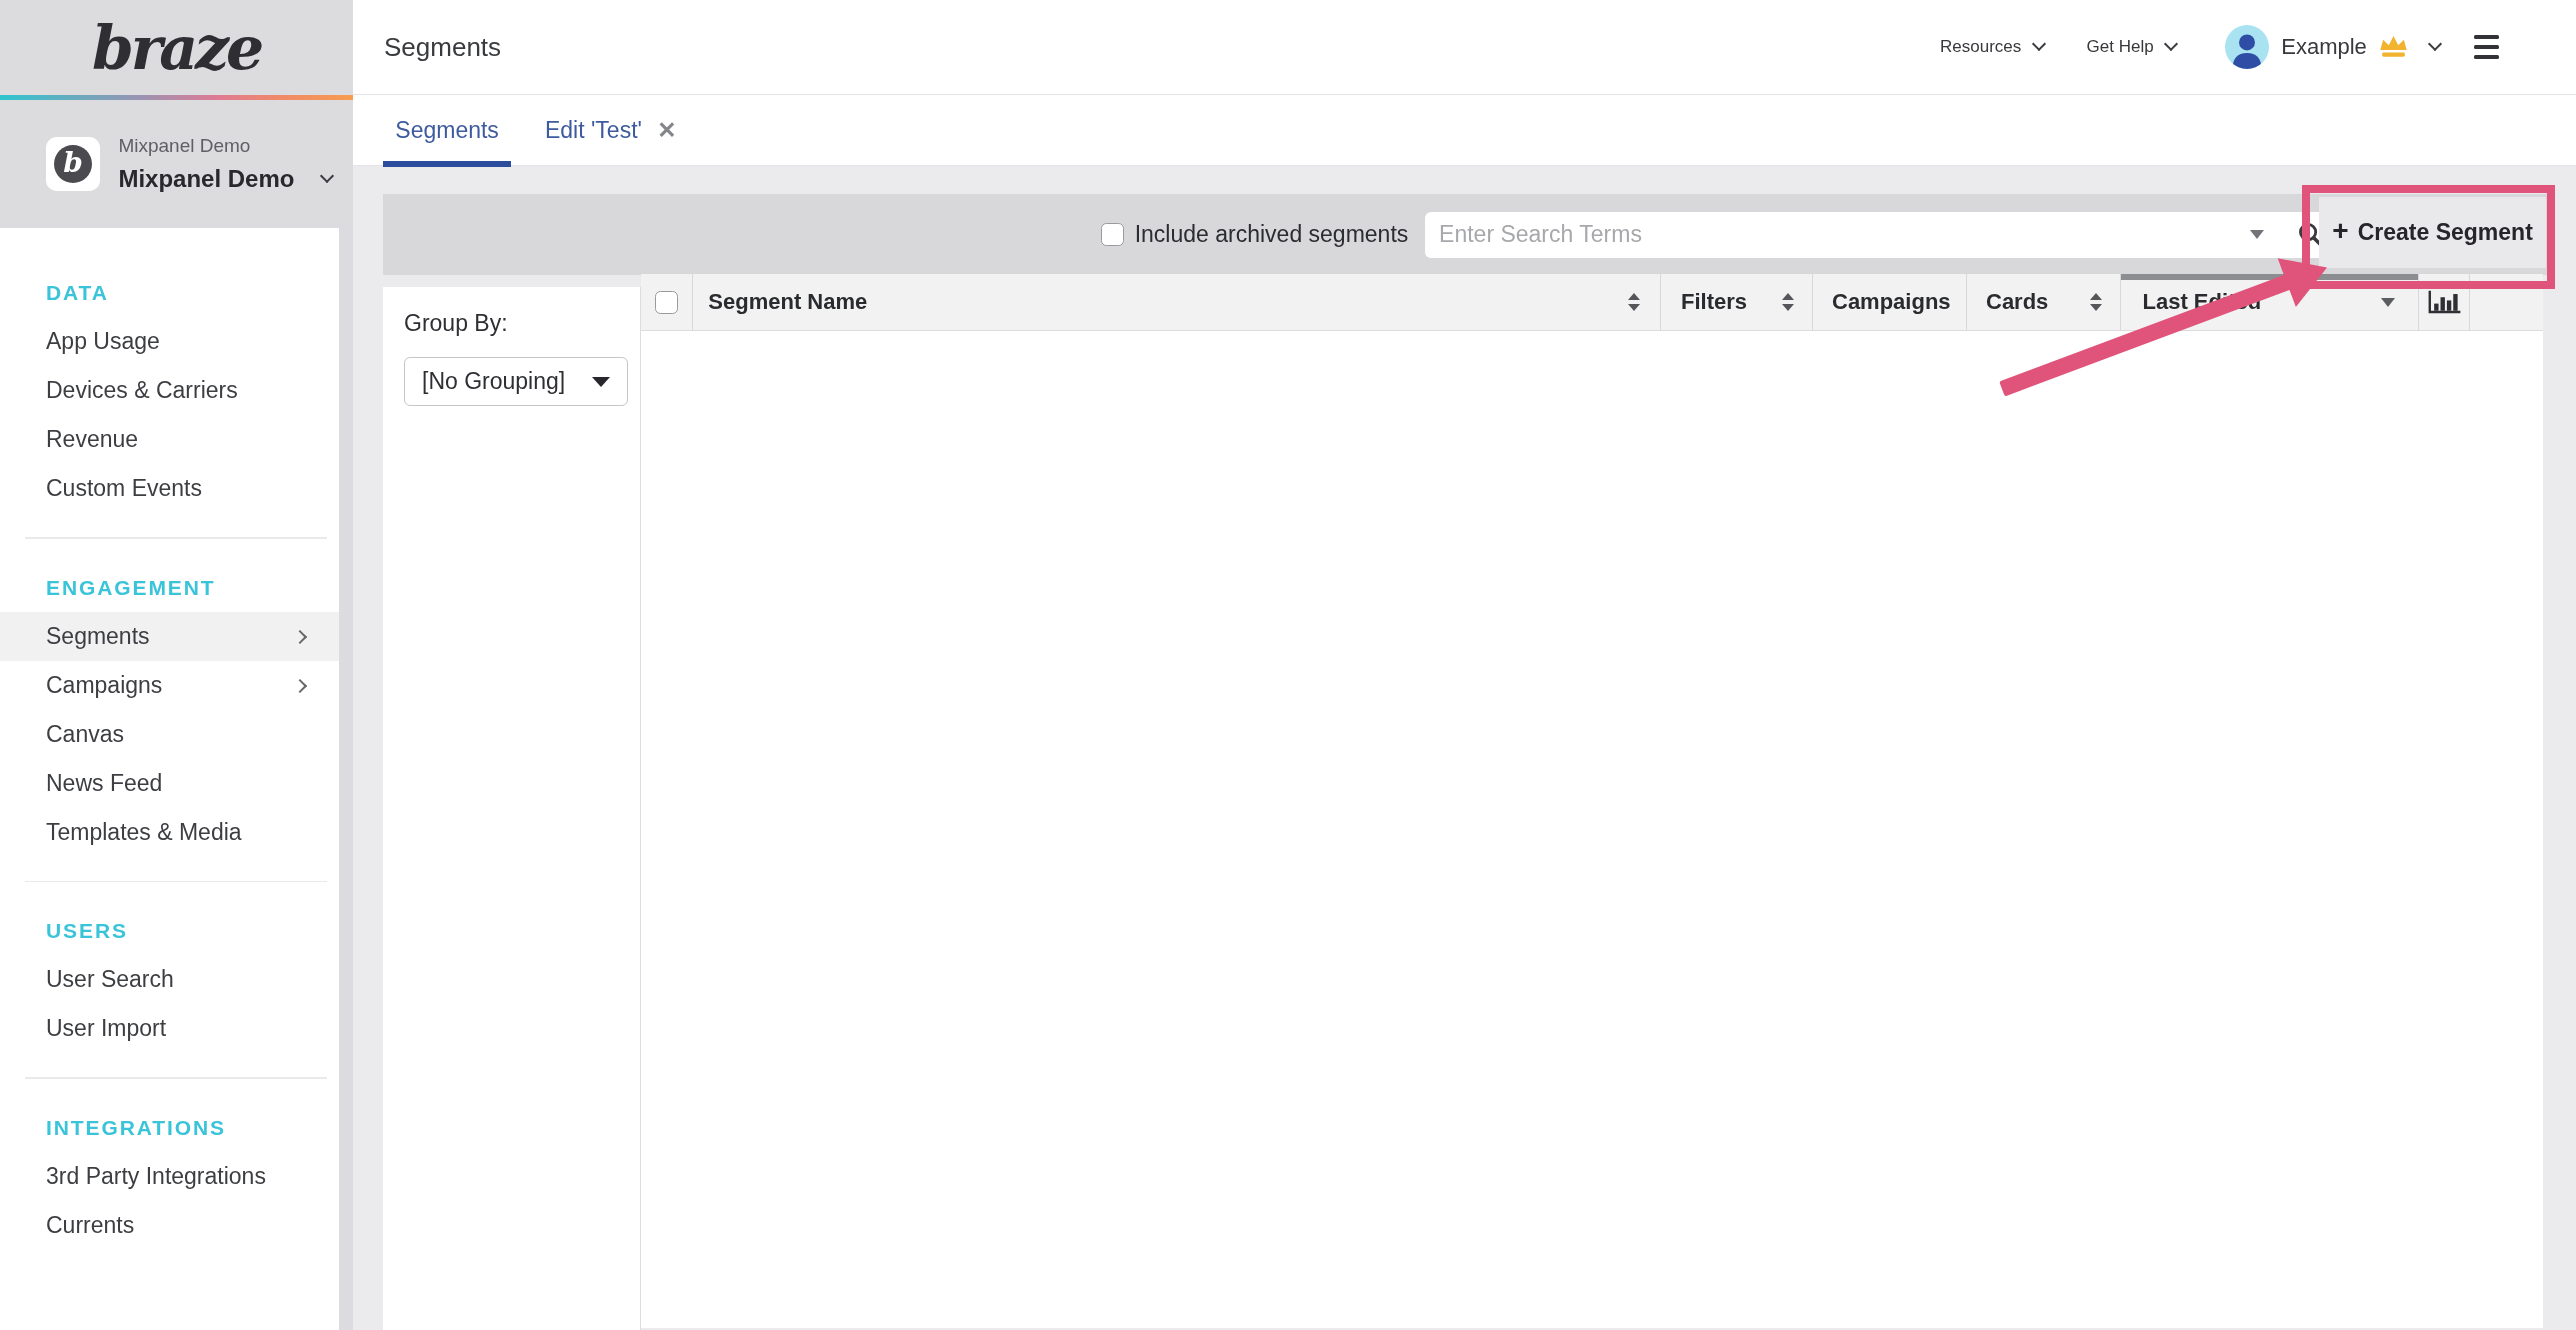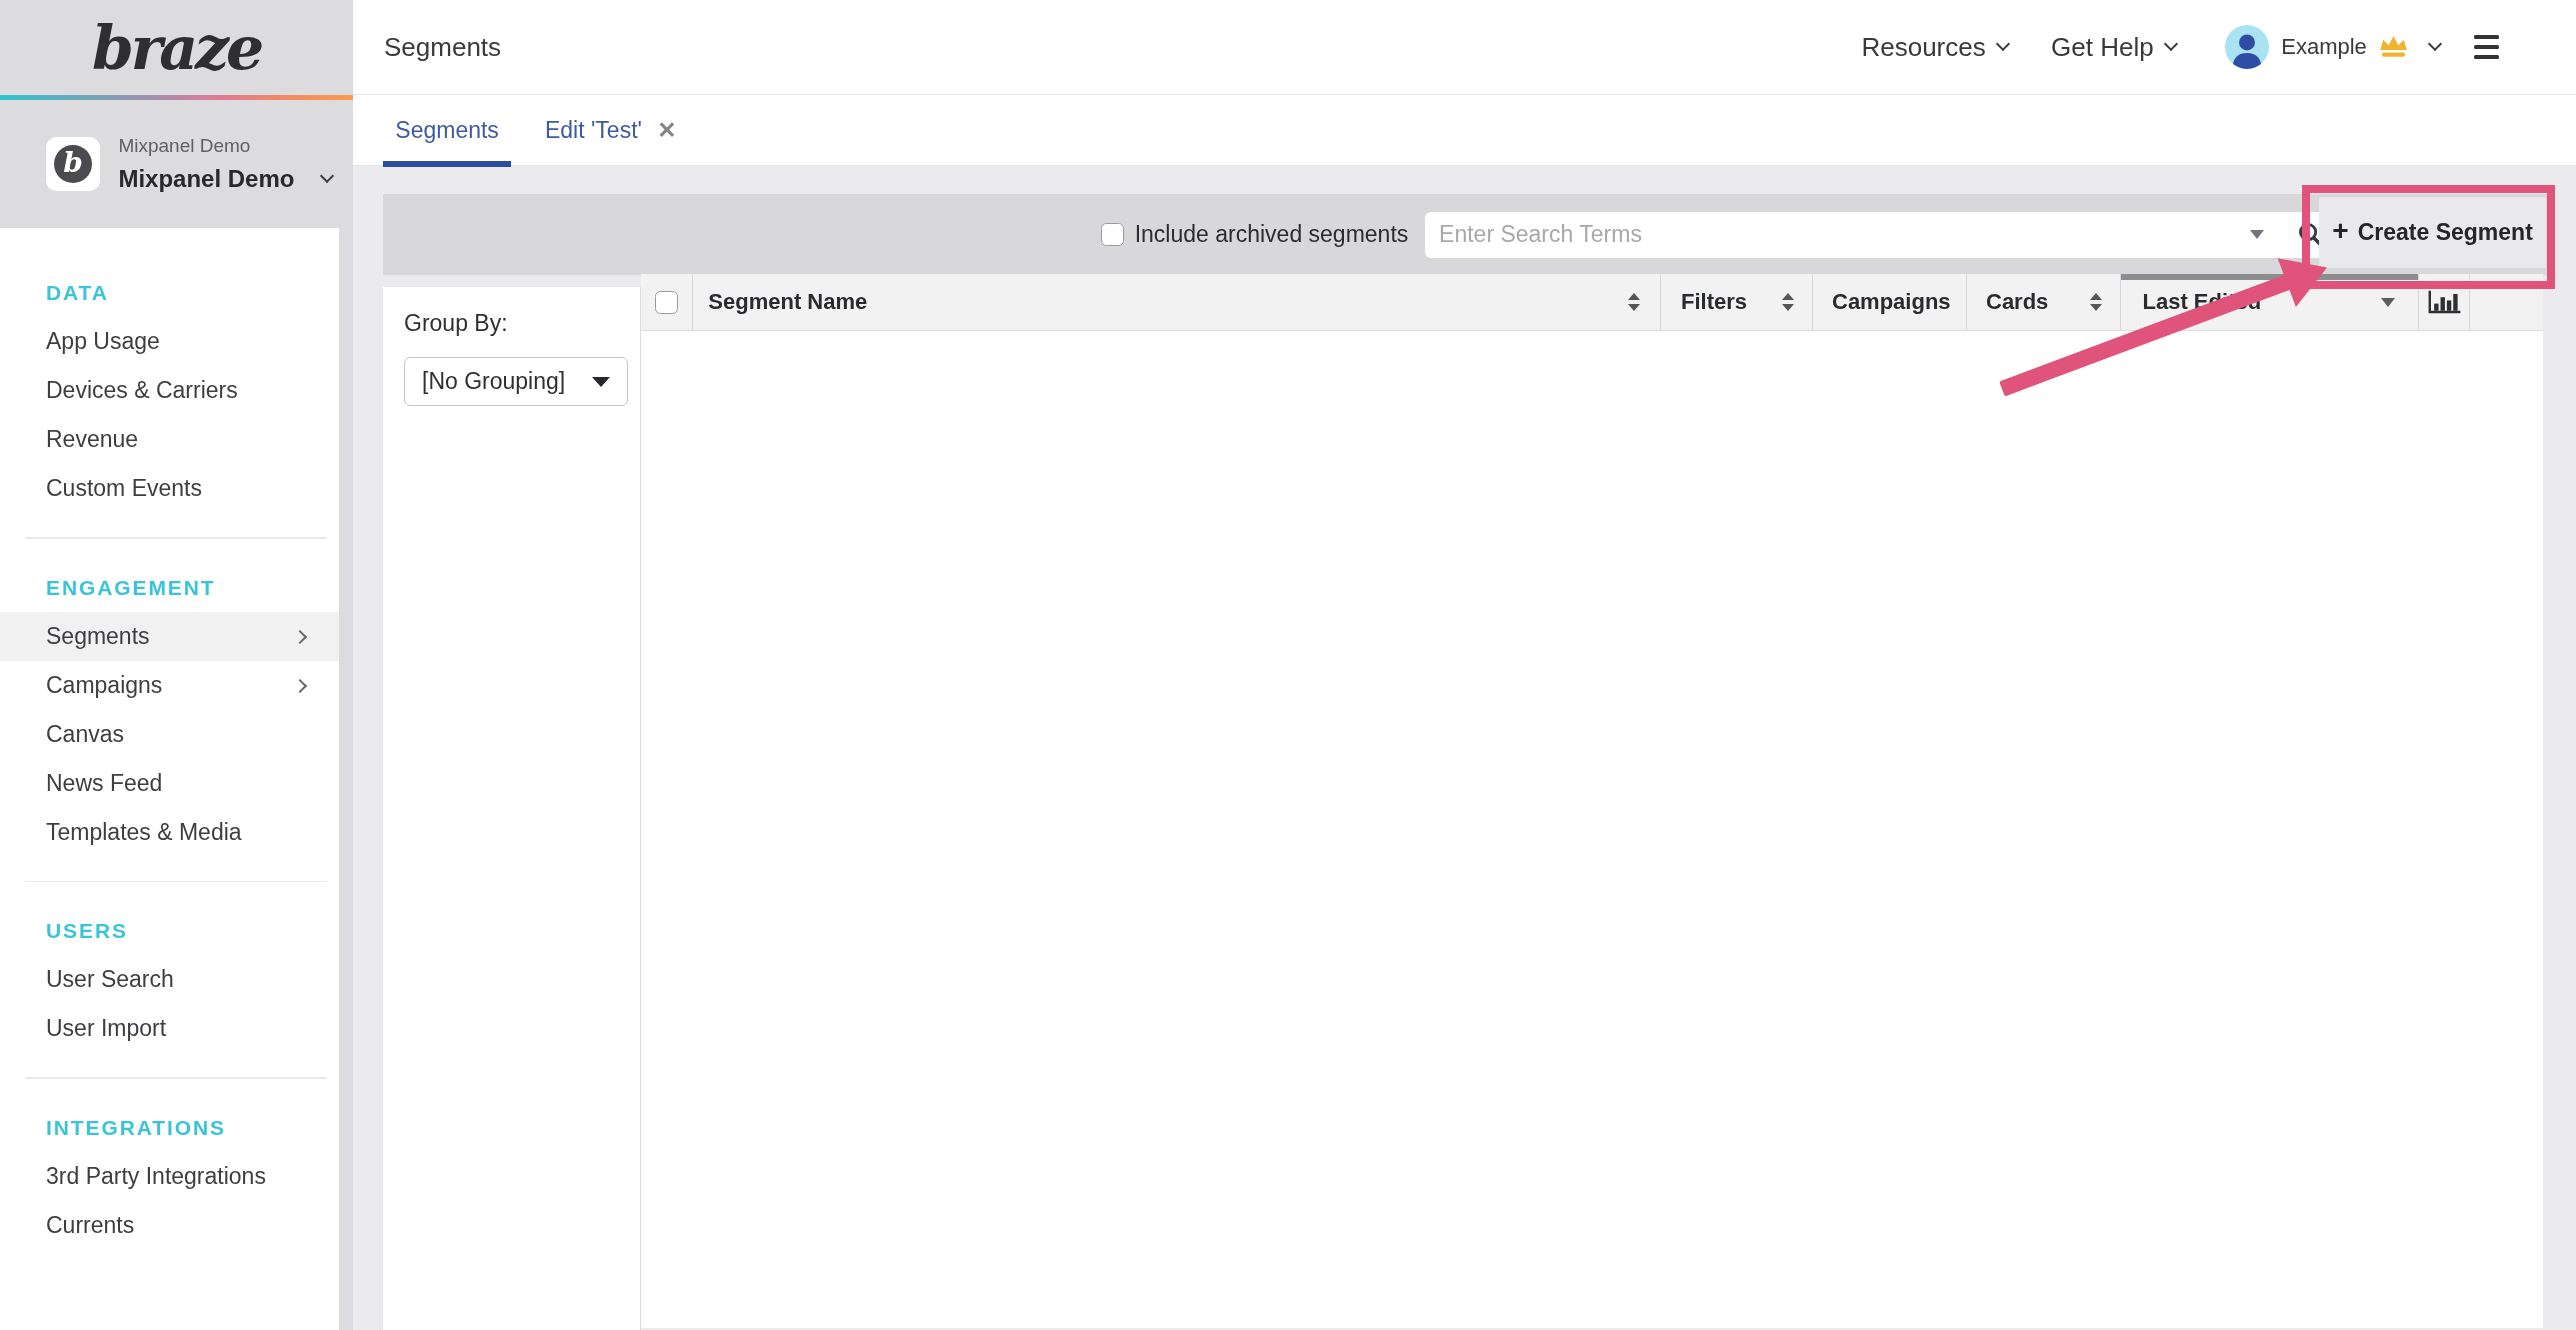--- a/index.html
+++ b/index.html
@@ -29,21 +29,21 @@
   .nav-heading { height:49px; line-height:49px; padding-left:46px; font-size:21px; font-weight:700; letter-spacing:1.9px; color:#3ac4d9; }
   .nav-item { height:49px; line-height:49px; padding-left:46px; font-size:23px; color:#3d3e42; position:relative; cursor:pointer; }
   .nav-item.selected { background:#f1f1f2; }
   .chevron-right { position:absolute; right:34px; top:20px; width:10px; height:10px; border-top:2.3px solid #66676b; border-right:2.3px solid #66676b; transform:rotate(45deg); }
   .nav-divider { height:1.5px; background:#e9e9eb; margin:24px 12.3px 24px 25px; }
 
   
   .main { position:absolute; left:353px; top:0; right:0; height:1331px; }
   .topbar { height:95px; background:#fff; border-bottom:1.5px solid #e5e5e7; display:flex; align-items:center; padding:0 77px 0 31px; }
   .page-title { font-size:26px; color:#3a3b3f; margin-right:auto; }
-  .top-link { display:flex; align-items:center; font-size:26px; color:#38393d; cursor:pointer; }
+  .top-link { display:flex; align-items:center; font-size:17px; color:#38393d; cursor:pointer; }
   .chev { width:10px; height:10px; border-right:2.3px solid #3b3b40; border-bottom:2.3px solid #3b3b40; transform:rotate(45deg); display:inline-block; margin-left:12.3px; margin-top:-6.1px; }
   .top-avatar { width:44px; height:44px; border-radius:50%; background:#a9e3f2; overflow:hidden; position:relative; margin-left:49px; flex:none; }
   .account { display:flex; align-items:center; margin-left:12.3px; cursor:pointer; }
   .account-name { font-size:22px; color:#38393d; }
   .crown { margin-left:10.7px; margin-right:9.2px; }
   .burger { display:flex; flex-direction:column; gap:5.4px; margin-left:34px; cursor:pointer; }
   .burger span { display:block; width:25px; height:4.6px; background:#323237; border-radius:1.5px; }
   .gap56 { width:43px; flex:none; }
 
   .tabsbar { height:71px; background:#fff; border-bottom:1.5px solid #e5e5e7; display:flex; align-items:stretch; padding-left:30px; }

